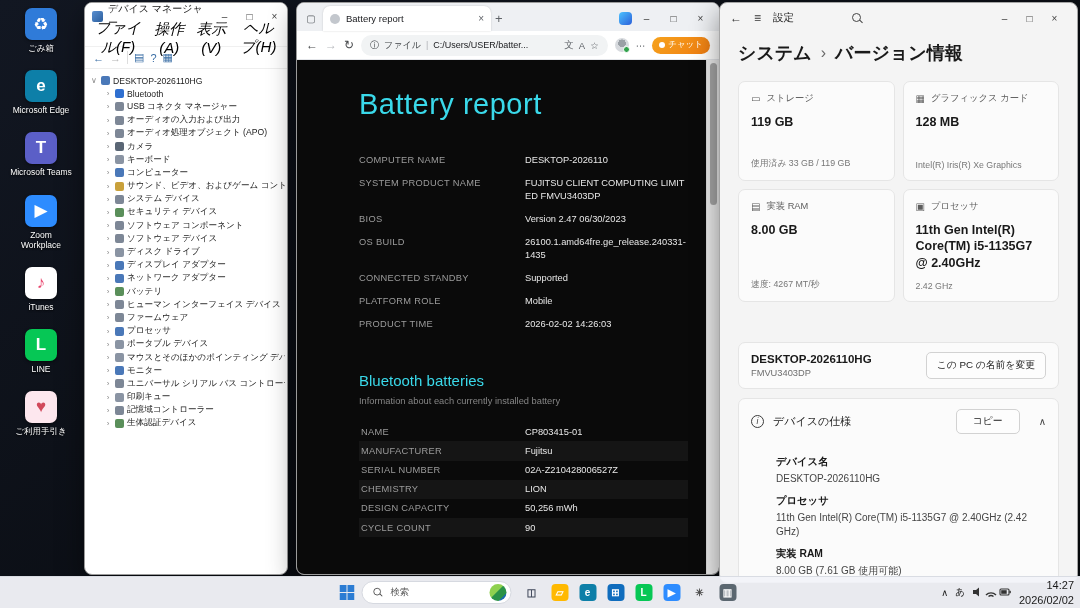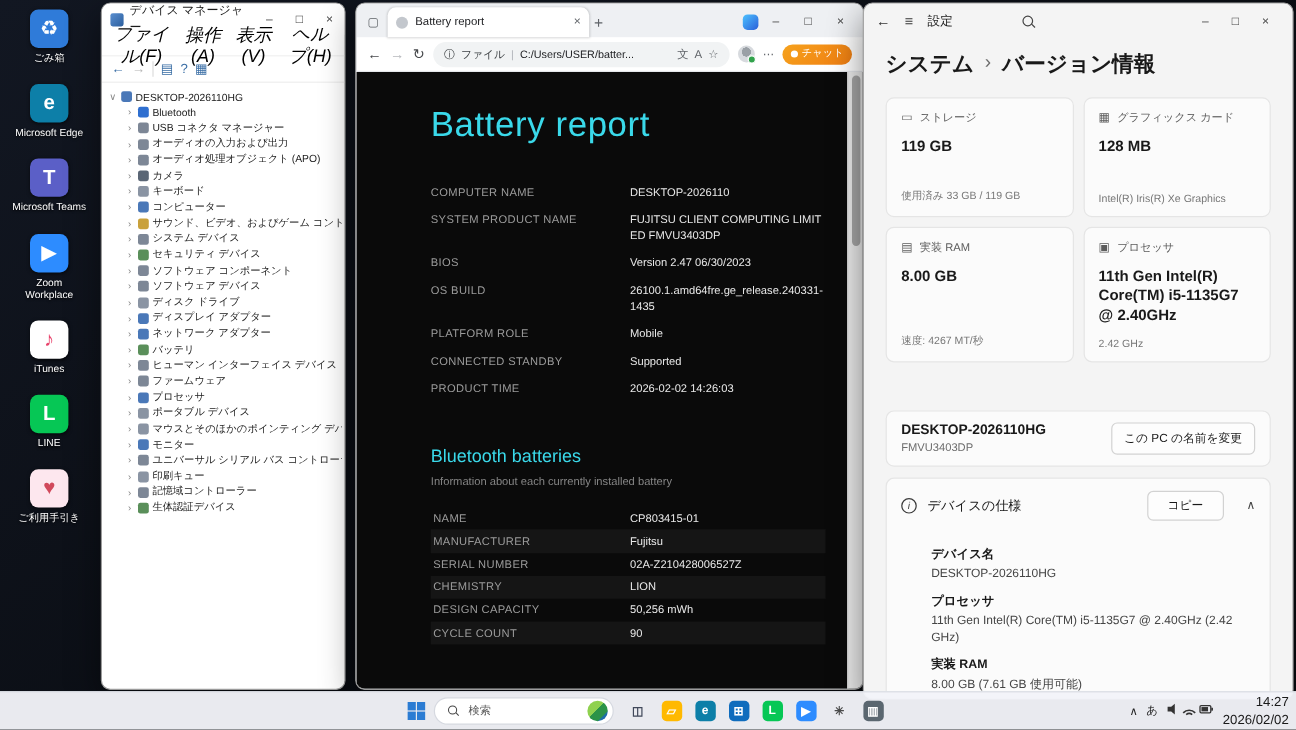--- a/index.html
+++ b/index.html
@@ -433,27 +433,27 @@
             <div class="f-label">BIOS</div>
             <div class="f-val">Version 2.47 06/30/2023</div>
           </div>
 
           <div class="f-row">
             <div class="f-label">OS BUILD</div>
             <div class="f-val">26100.1.amd64fre.ge_release.240331-1435</div>
           </div>
 
           <div class="f-row">
+            <div class="f-label">CONNECTED STANDBY</div>
+            <div class="f-val">Supported</div>
+          </div>
+
+          <div class="f-row">
             <div class="f-label">PLATFORM ROLE</div>
             <div class="f-val">Mobile</div>
-          </div>
-
-          <div class="f-row">
-            <div class="f-label">CONNECTED STANDBY</div>
-            <div class="f-val">Supported</div>
           </div>
 
           <div class="f-row">
             <div class="f-label">PRODUCT TIME</div>
             <div class="f-val">2026-02-02 14:26:03</div>
           </div>
         </div>
       <div class="inst-title">Bluetooth batteries</div>
       <div class="inst-sub">Information about each currently installed battery</div>
       <div class="b-table">

